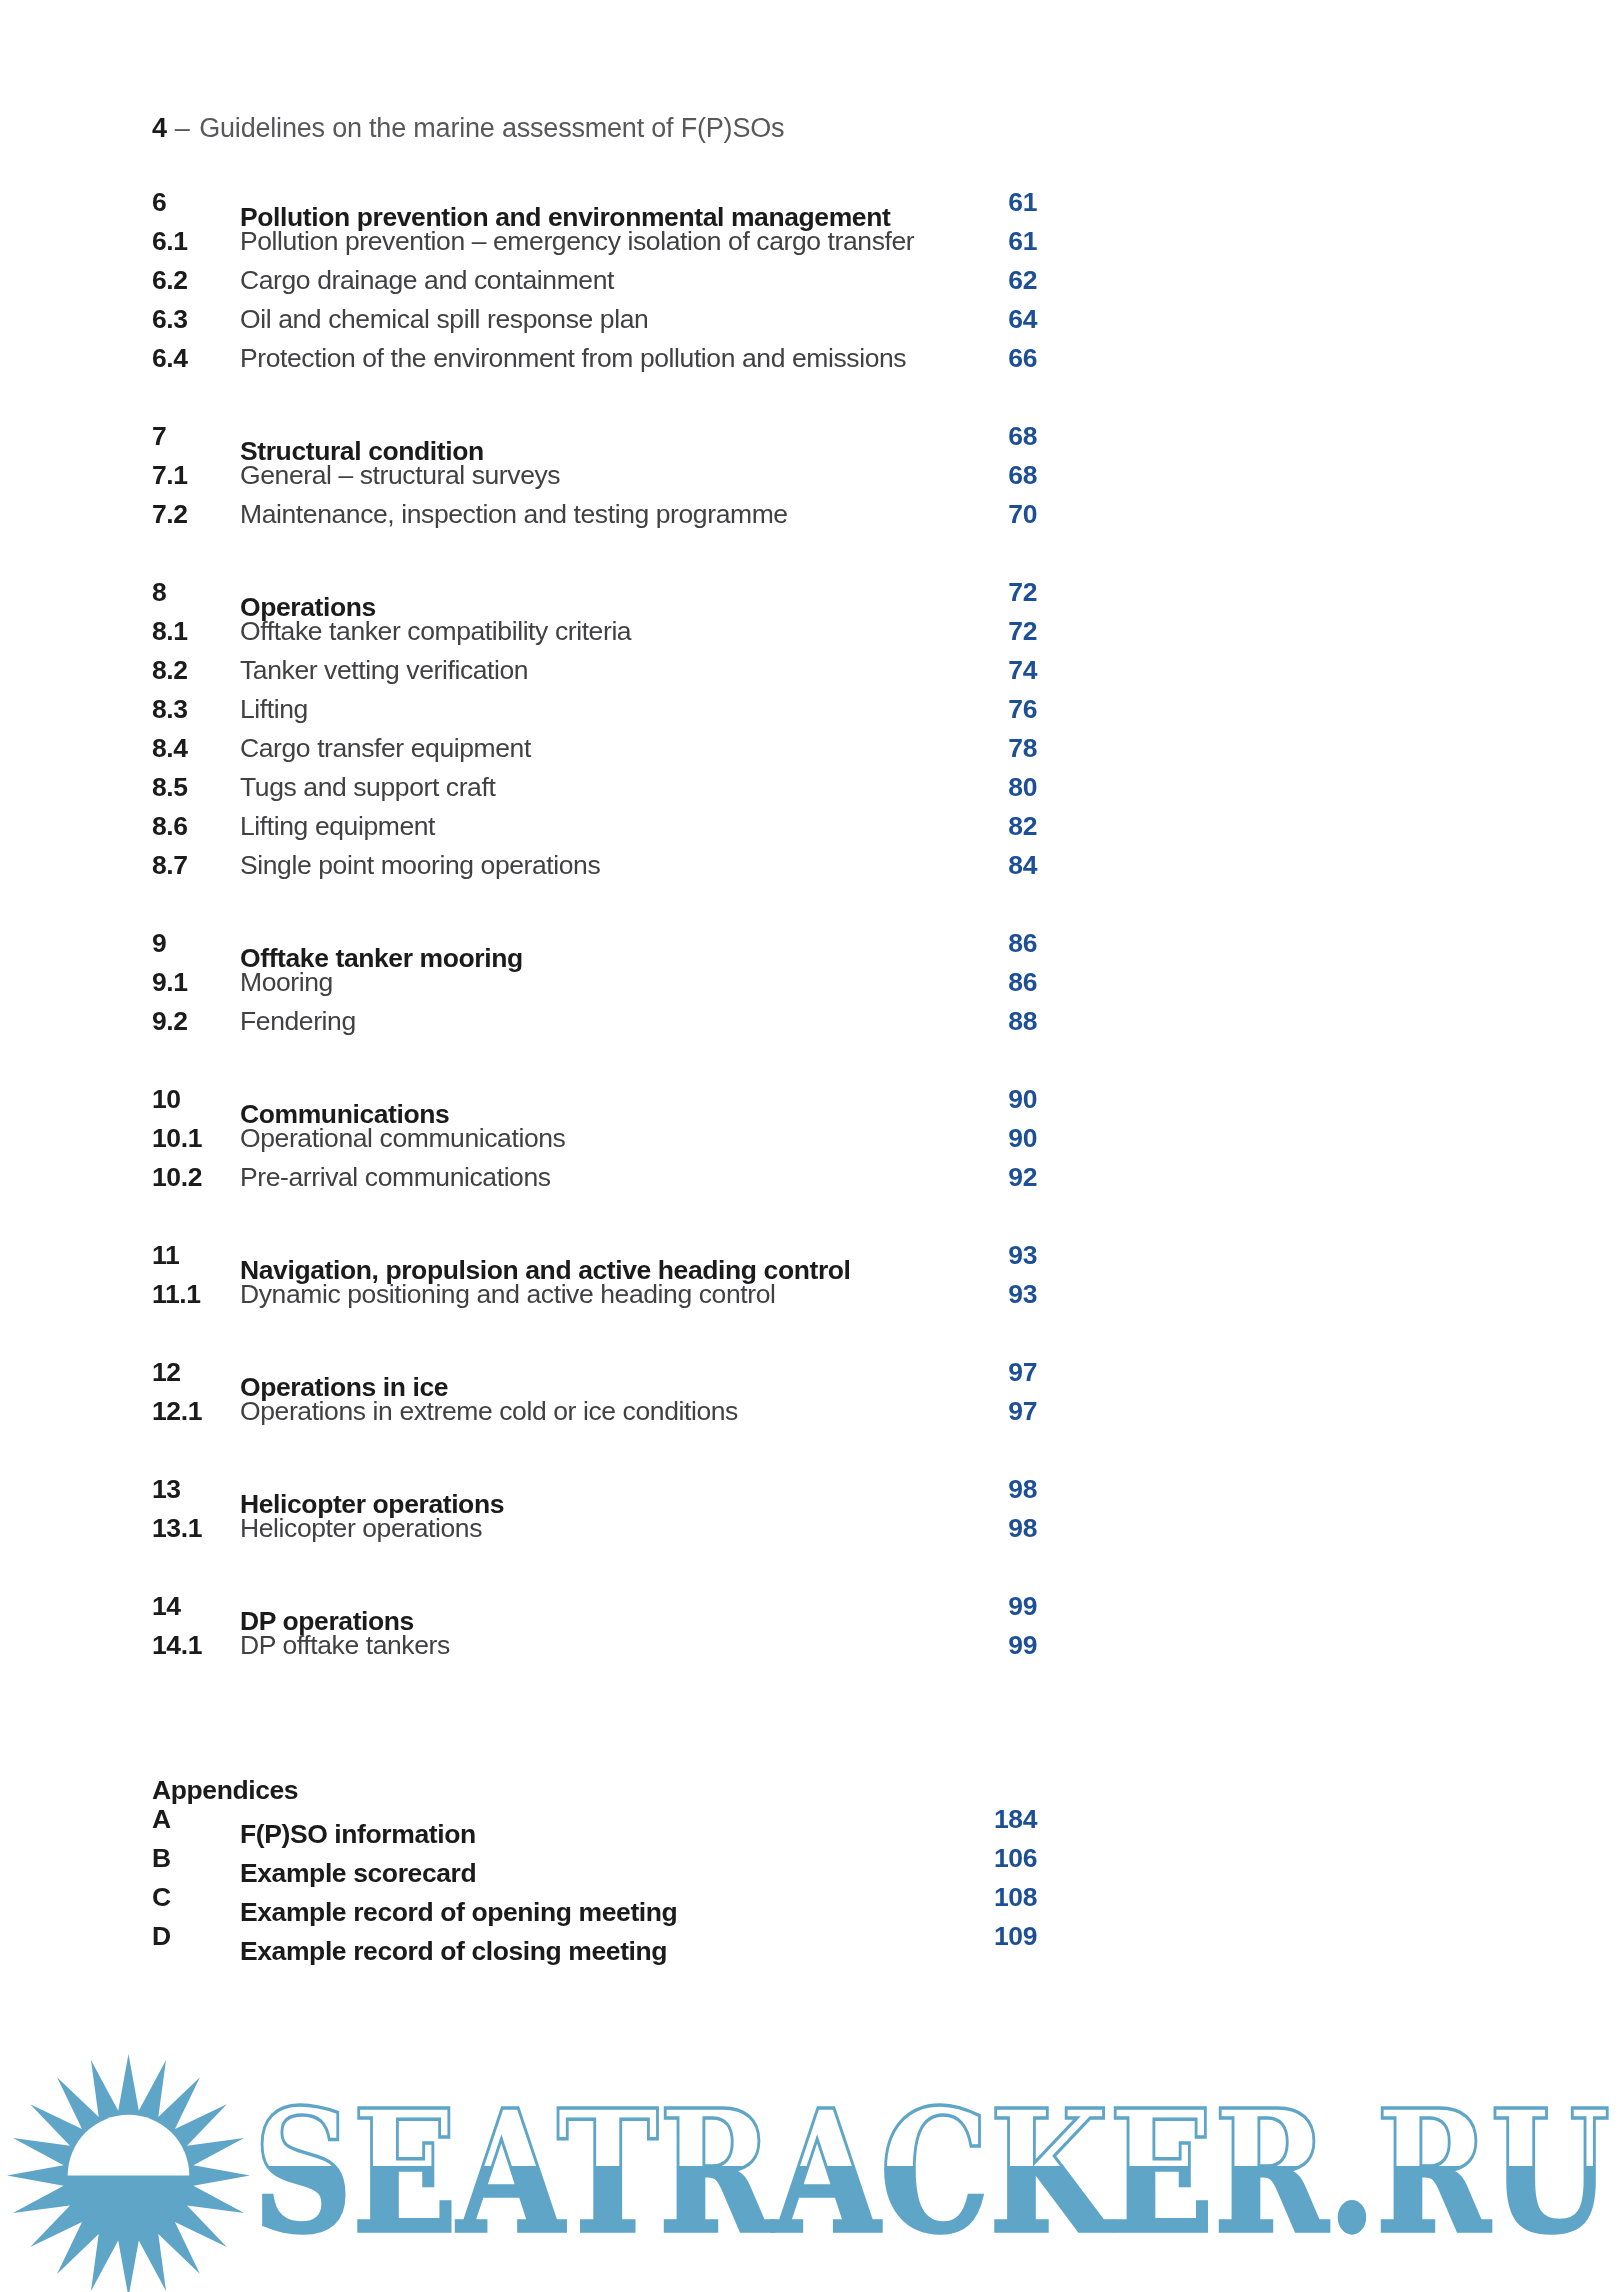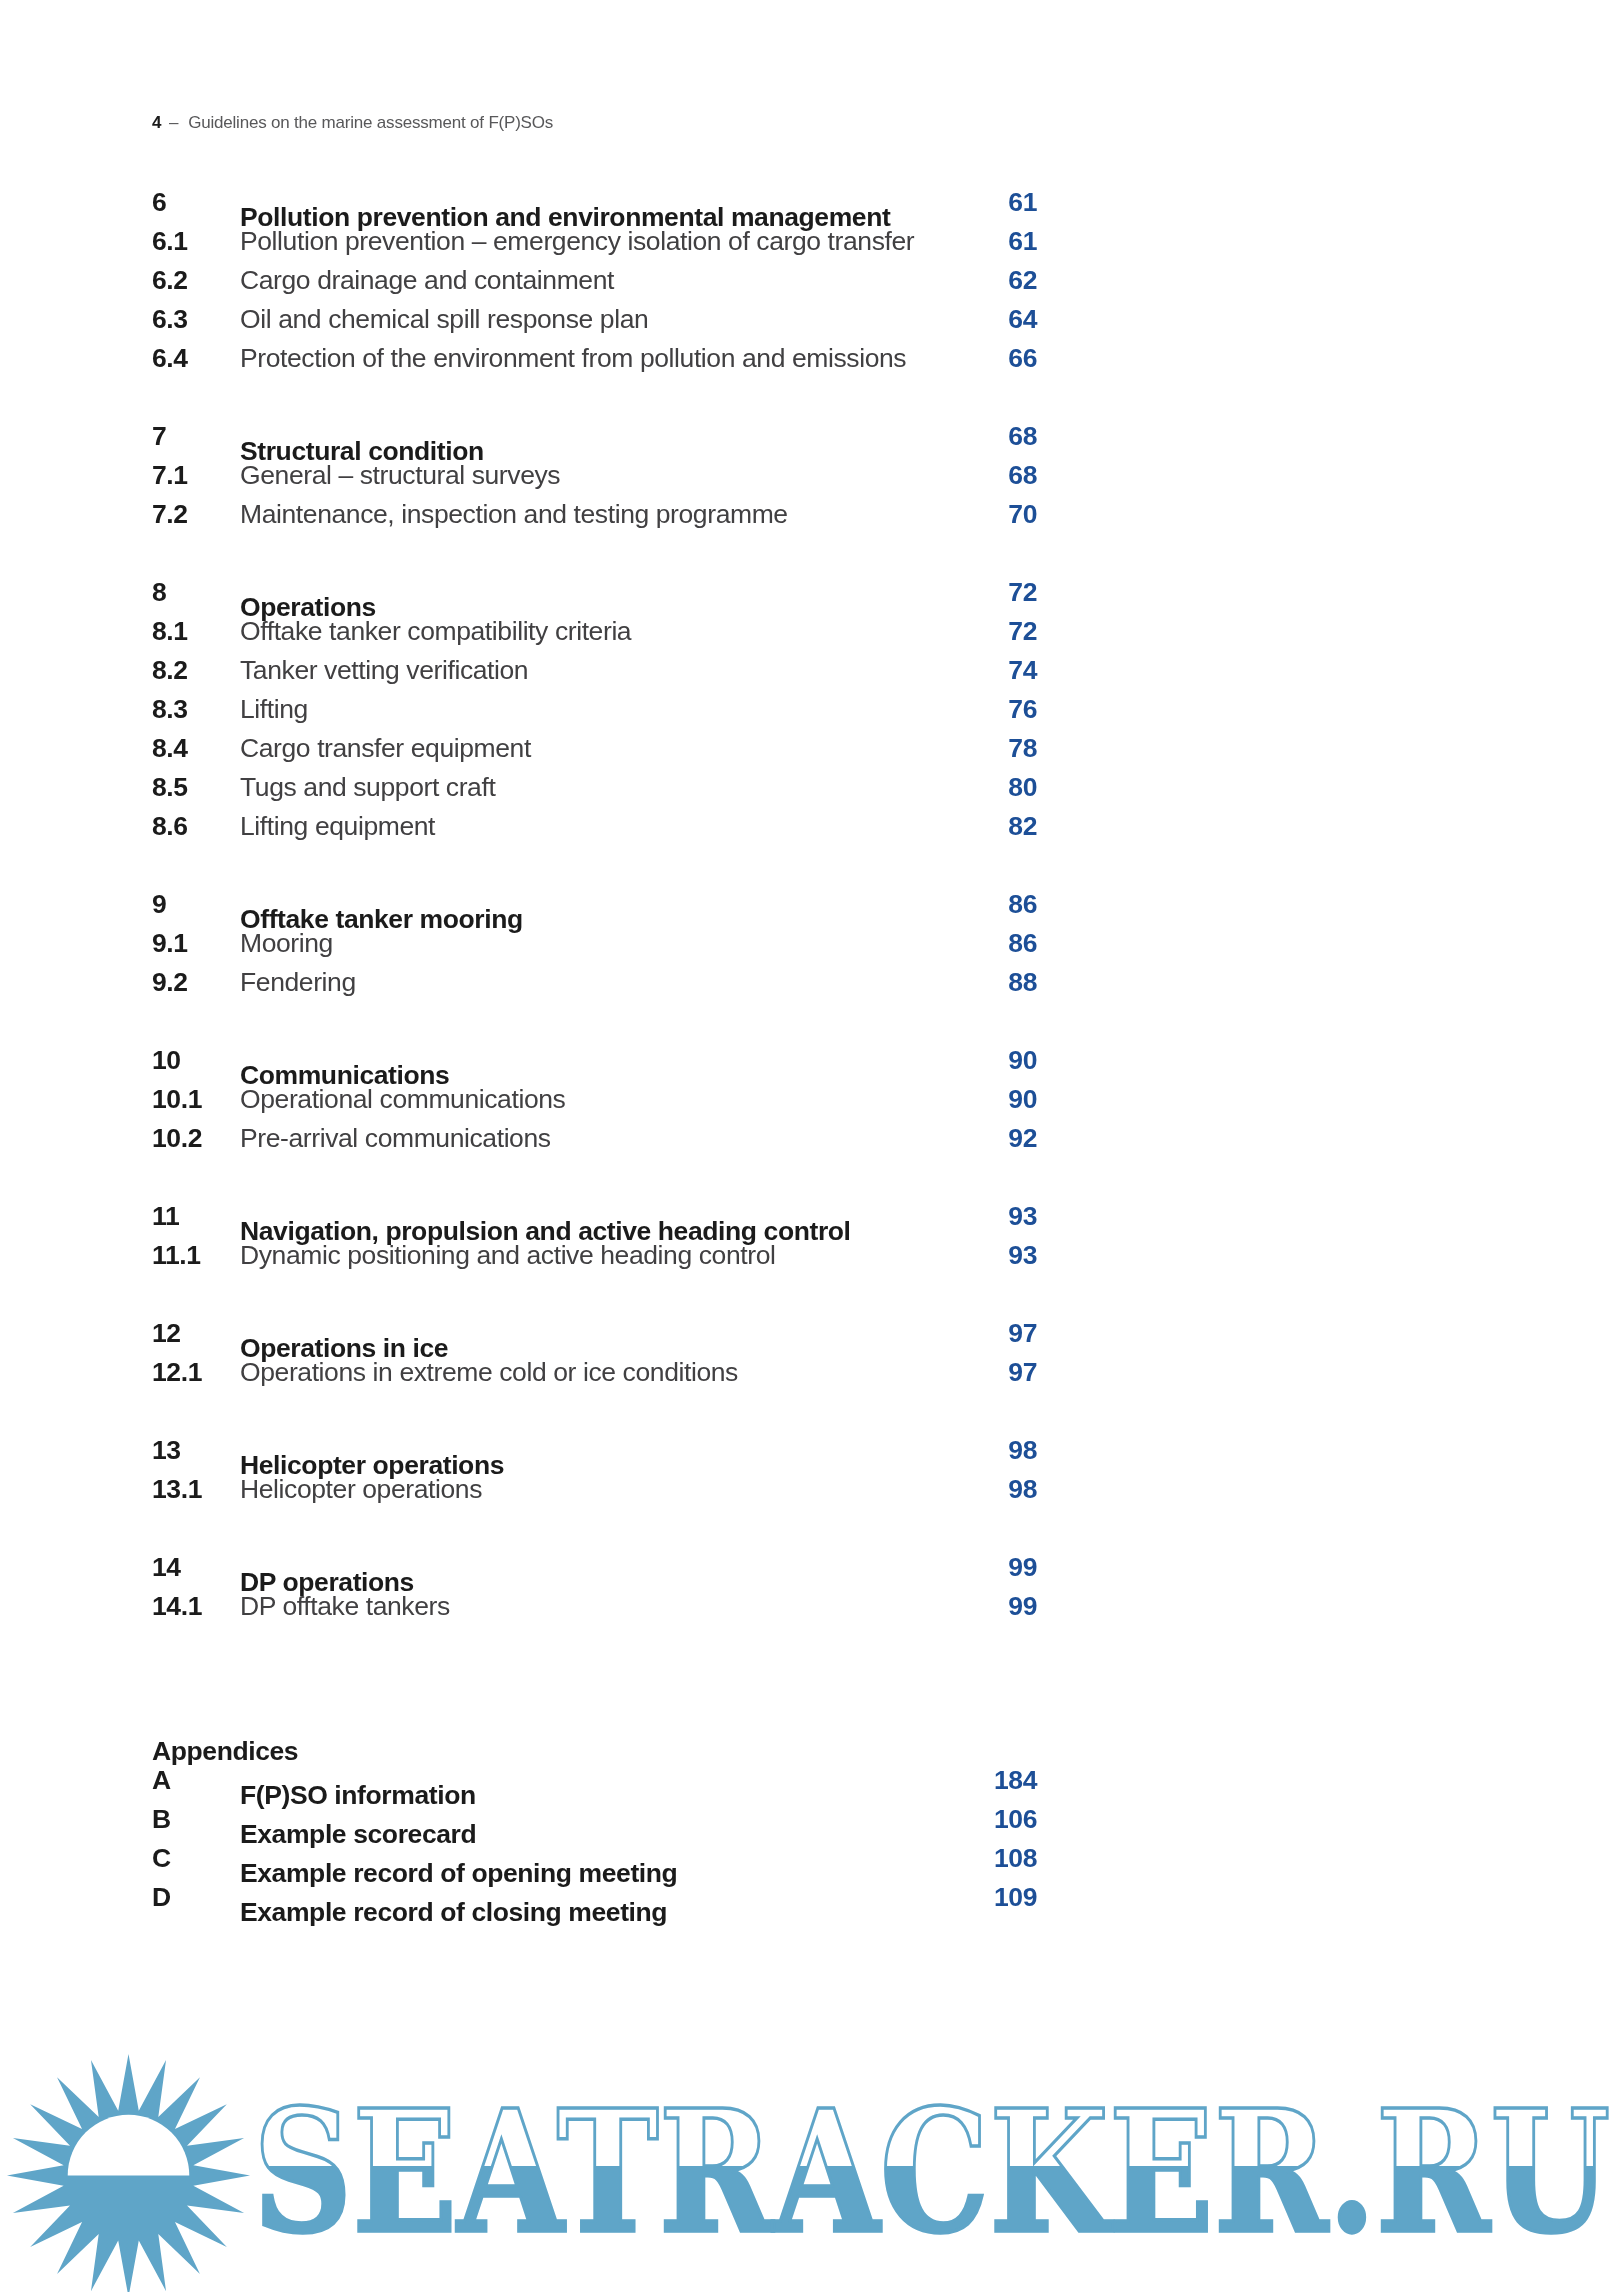--- a/index.html
+++ b/index.html
@@ -10,21 +10,21 @@
     overflow: hidden;
     font-family: "Liberation Sans", sans-serif;
     color: #414042;
   }
   .page { position: absolute; inset: 0; background: #ffffff; }
 
   
   .page-header {
     position: absolute;
     left: 152px; top: 113px;
-    font-size: 17px;
+    font-size: 27px;
     letter-spacing: -0.2px;
     color: #58585a;
     white-space: nowrap;
   }
   .page-header .pg-num {
     font-weight: bold;
     color: #1b1b1b;
     margin-right: 7.8px;
   }
   .page-header .pg-dash {
@@ -155,20 +155,25 @@
     </div>
         <div class="toc-row">
       <span class="col-num">8.5</span>
       <span class="col-title">Tugs and support craft</span>
       <span class="col-page">80</span>
     </div>
         <div class="toc-row">
       <span class="col-num">8.6</span>
       <span class="col-title">Lifting equipment</span>
       <span class="col-page">82</span>
+    </div>
+        <div class="toc-row">
+      <span class="col-num">8.7</span>
+      <span class="col-title">Single point mooring operations</span>
+      <span class="col-page">84</span>
     </div>
       </div>
       <div class="toc-section">
         <div class="toc-row heading">
       <span class="col-num">9</span>
       <span class="col-title">Offtake tanker mooring</span>
       <span class="col-page">86</span>
     </div>
         <div class="toc-row">
       <span class="col-num">9.1</span>

